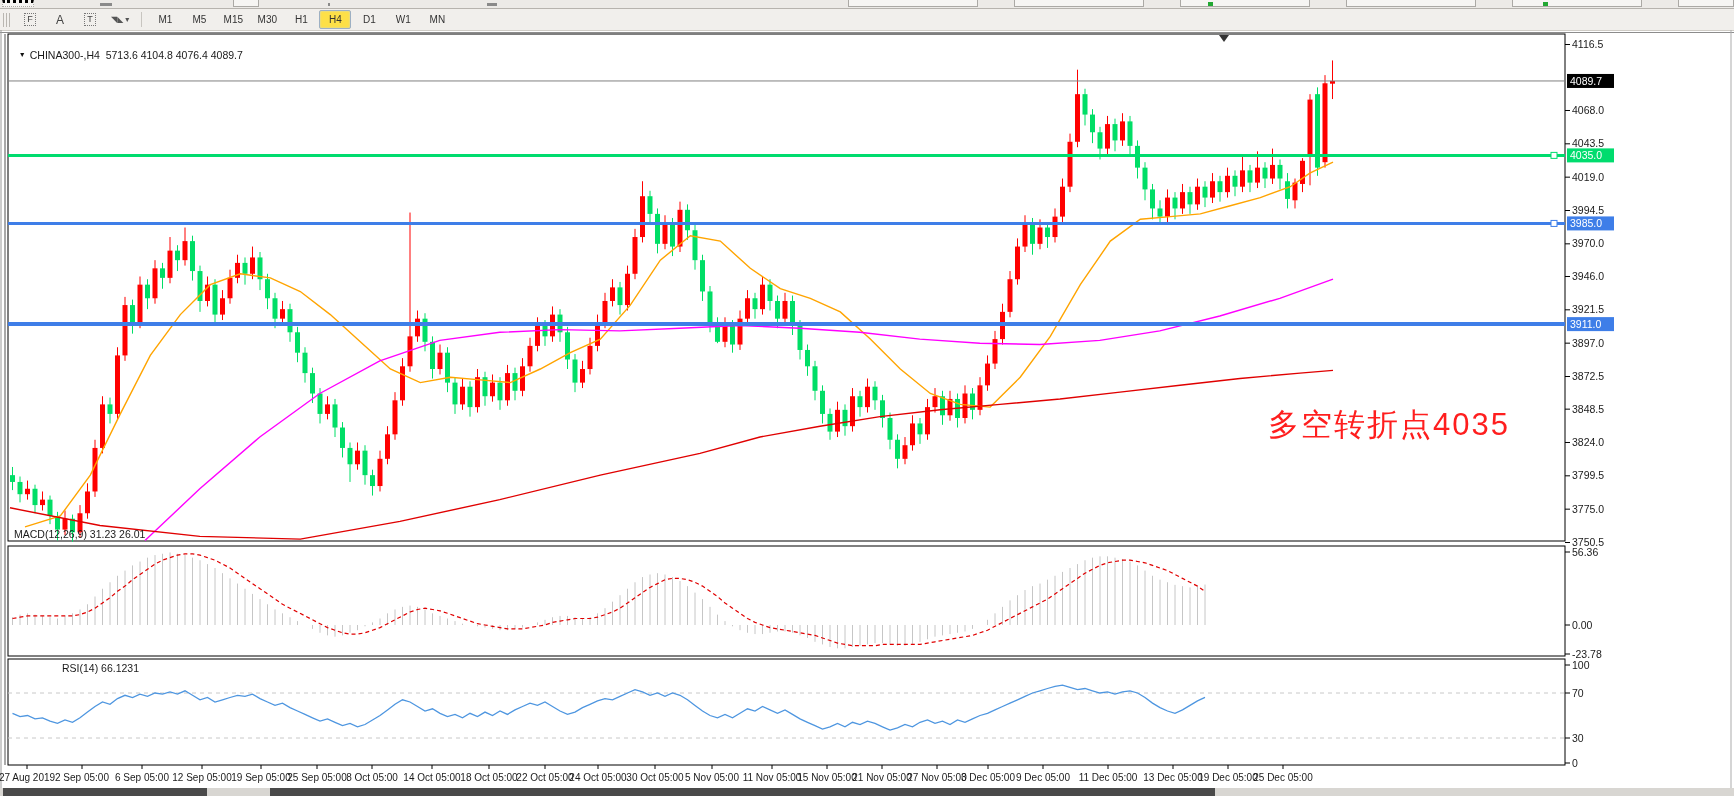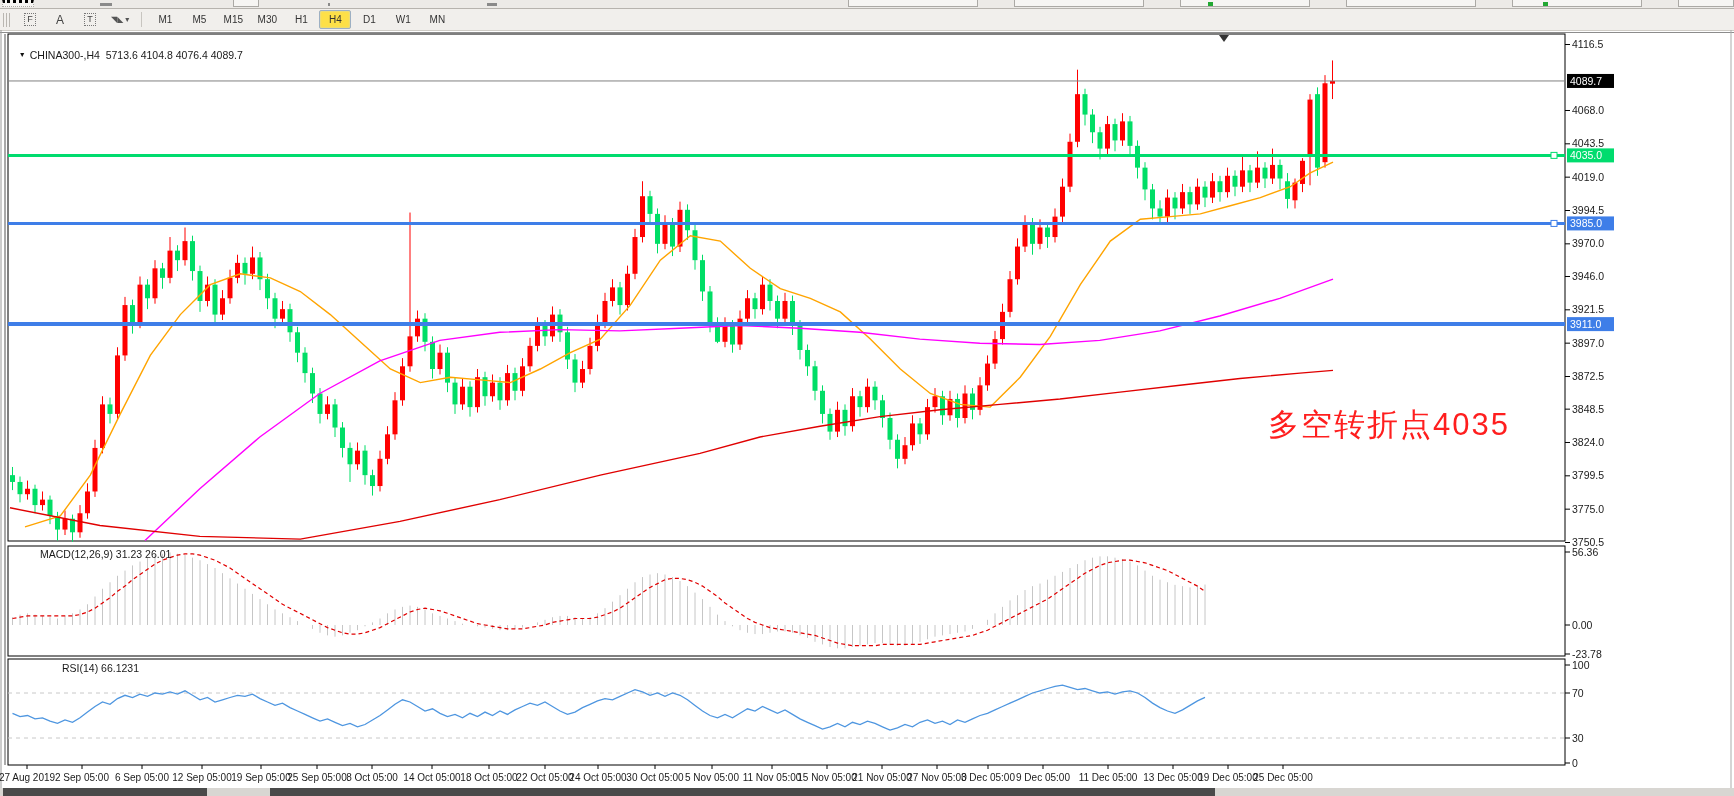--- a/index.html
+++ b/index.html
@@ -17,21 +17,21 @@
   .tbtn{height:17px;min-width:22px;padding:0 4px;display:flex;align-items:center;justify-content:center;
         font-size:10px;color:#333;margin:0 1px;border:1px solid transparent;border-radius:2px;cursor:default;}
   .tbtn.iconbtn{min-width:18px;}
   .tbtn.active{background:#fde047;border:1px solid #9DB0C4;box-shadow:inset 0 0 2px #C8D4E0;}
   .tbox{border:1px dotted #777;font-size:9px;line-height:9px;padding:1px 2px;color:#444;}
   .sep{width:1px;height:15px;background:#C8C5C0;margin:0 6px;}
   .caret{font-size:8px;color:#555;margin-left:2px;}
   .paneLabel{position:absolute;font-size:10.5px;color:#1A1A1A;white-space:pre;}
   #chartTitle{left:13px;top:37px;}
   #chartTitle .arr{font-size:7px;vertical-align:2px;margin-right:4px;color:#111;}
-  #macdLabel{left:14px;top:548px;margin-left:26px;}
+  #macdLabel{left:14px;top:528px;}
   #rsiLabel{left:14px;top:662px;padding-left:48px;}
   #annotation{position:absolute;left:1268px;top:404px;font-size:31px;letter-spacing:2px;
               color:#FF1E1E;white-space:nowrap;}
   .bottomstrip{position:absolute;left:0;top:788px;width:1734px;height:8px;background:#D8D6D2;}
   .bseg{position:absolute;top:0;height:8px;background:#4A4A4A;}
   svg text{font-family:"Liberation Sans",sans-serif;}
 </style>
 </head>
 <body>
 

